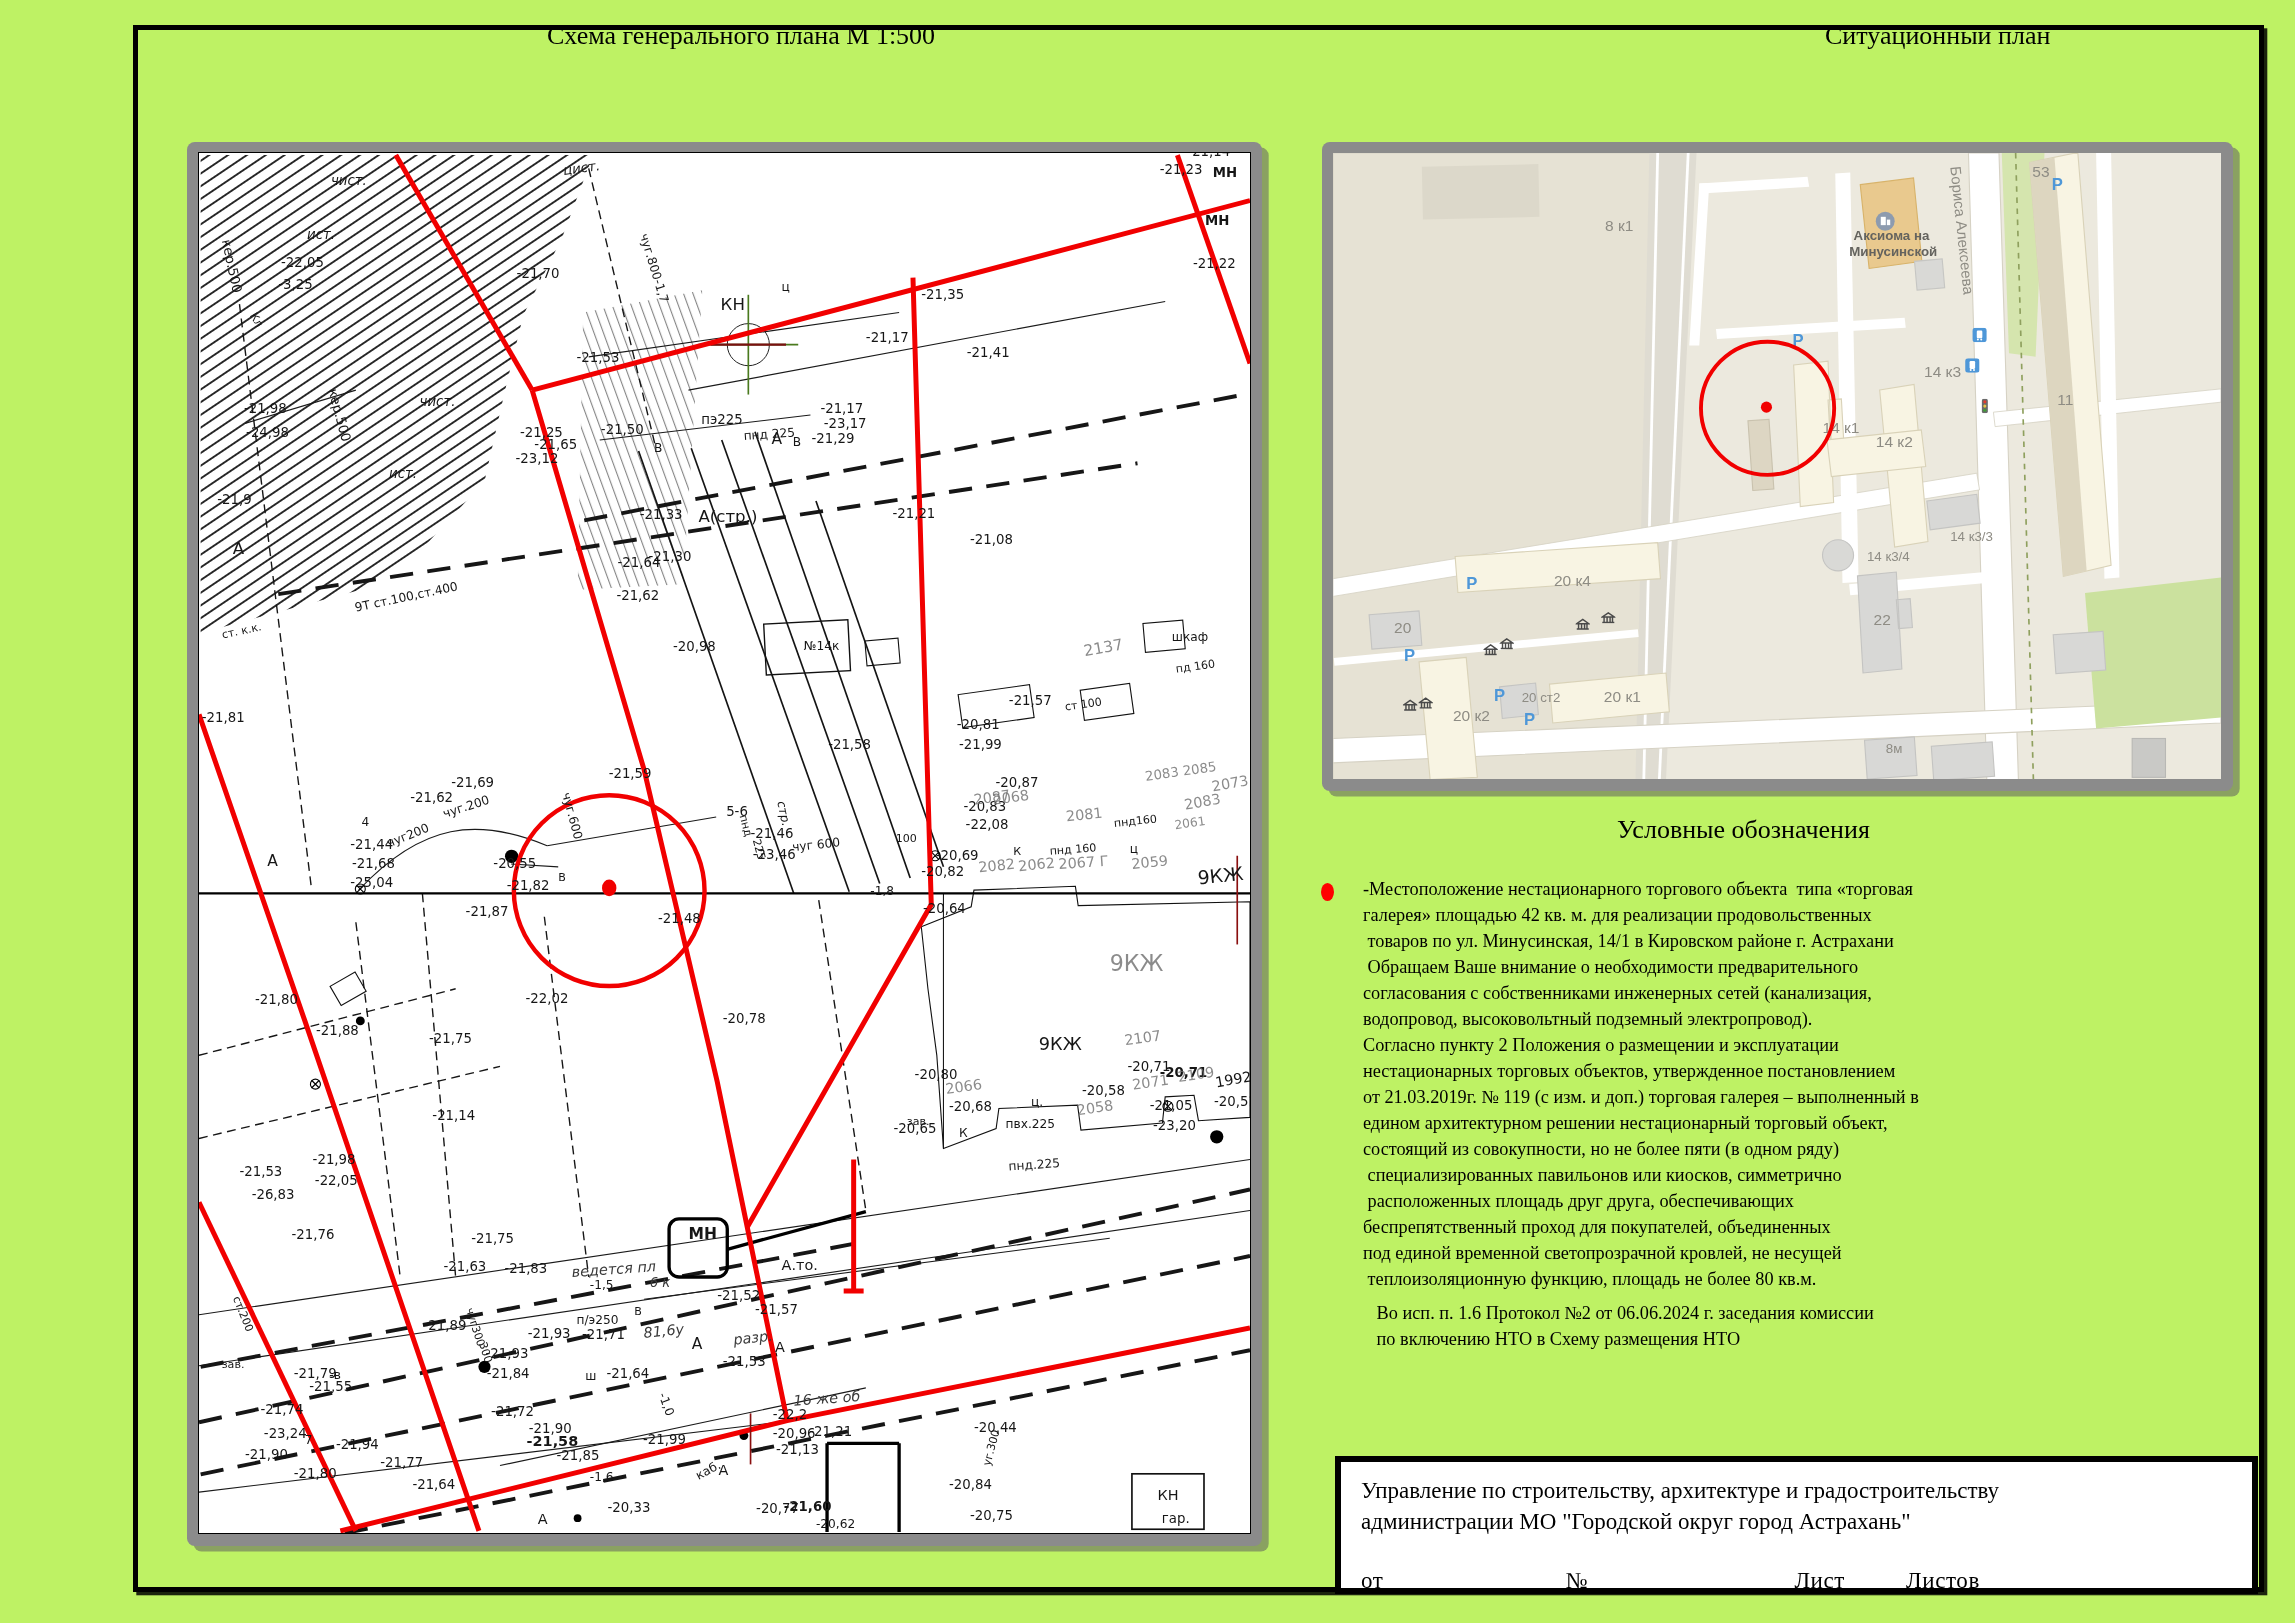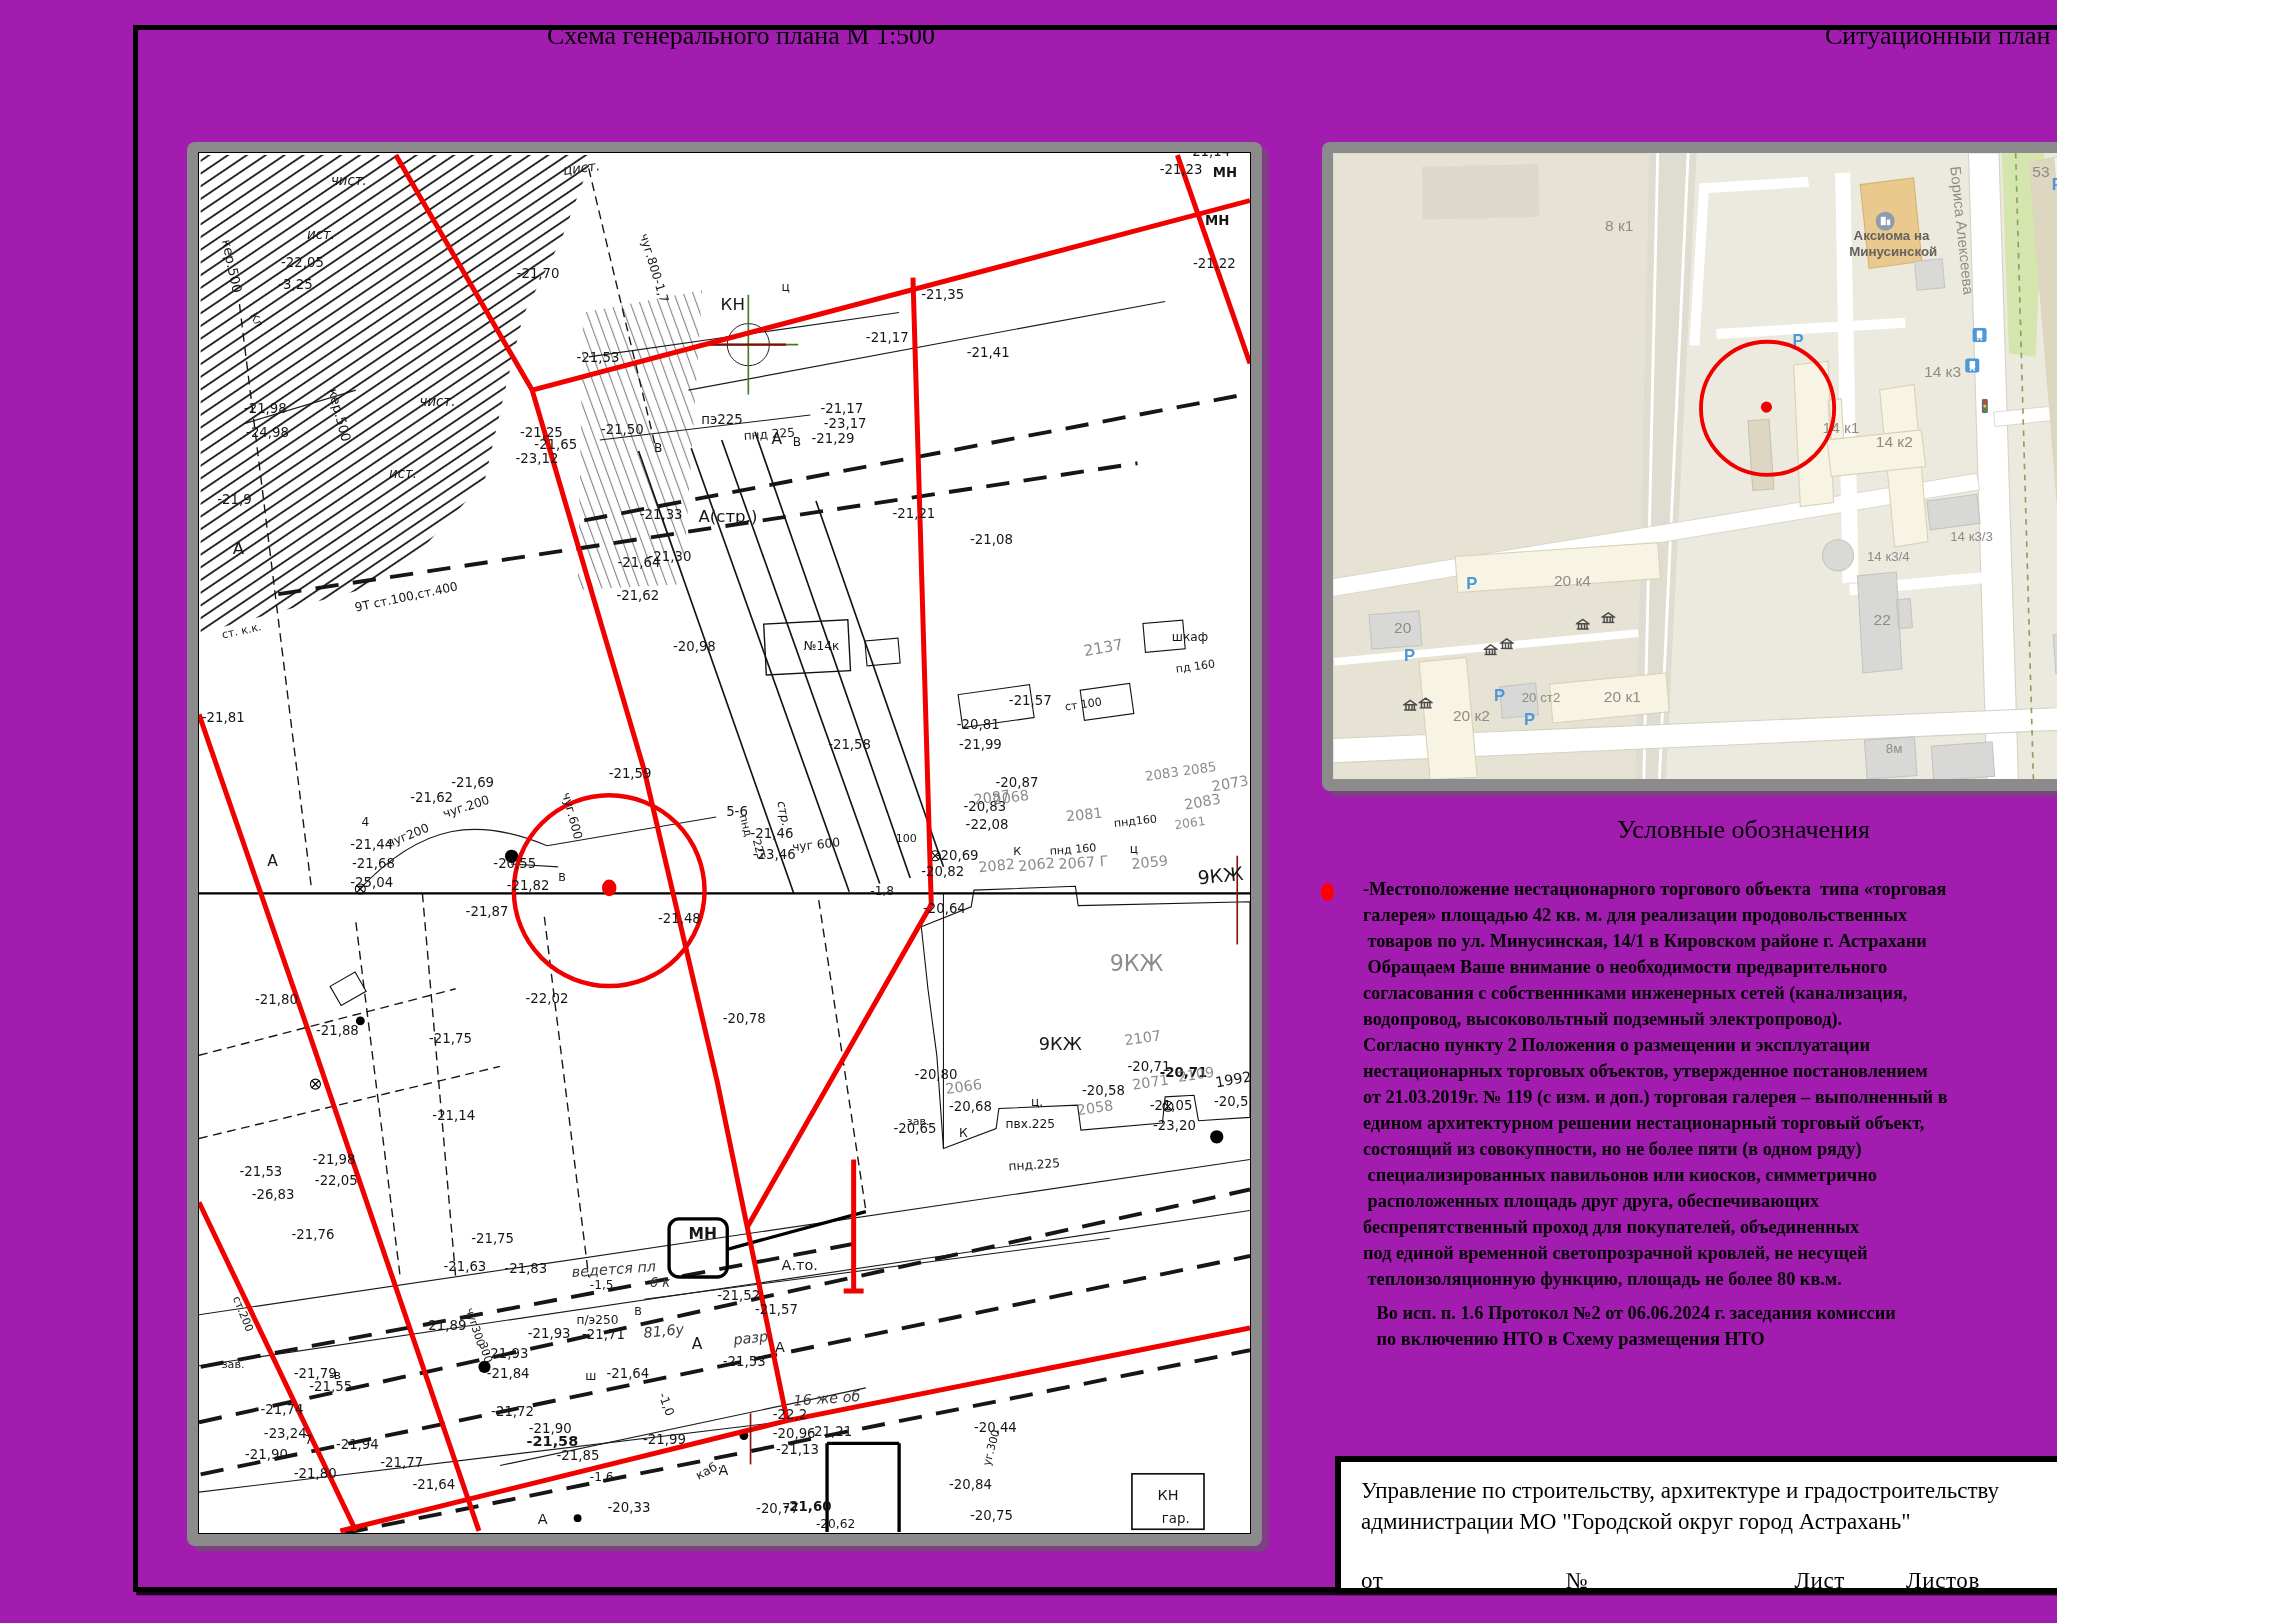--- a/index.html
+++ b/index.html
@@ -1,16 +1,16 @@
 <!DOCTYPE html>
 <html style="font-size:9px"><head>
 <meta charset="utf-8">
 <style>
   html,body{margin:0;padding:0;background:#fff;}
-  .page{position:relative;width:2057px;height:1623px;background:#a21caf;overflow:hidden;
+  .page{position:relative;width:2295px;height:1623px;background:#bef264;overflow:hidden;
         font-family:"Liberation Serif",serif;}
   .page-frame{position:absolute;left:133px;top:25px;width:2131px;height:1567px;
         border:5.6px solid #000;box-sizing:border-box;box-shadow:3.3px 3.3px 0 rgba(0,0,0,.85);}
   .doc-title{position:absolute;font-size:26px;color:#000;white-space:nowrap;}
   .t-gen{left:547px;top:21px;}
   .t-sit{left:1825px;top:21px;}
   
   .panel{position:absolute;background:#8b8b8b;border-radius:7.8px;}
   .gen-frame{left:187px;top:142px;width:1075px;height:1404px;box-shadow:6.7px 5.6px 0 rgba(95,95,95,.55);}
   .sit-frame{left:1322px;top:142px;width:911px;height:649px;box-shadow:6.7px 5.6px 0 rgba(95,95,95,.55);}
@@ -26,21 +26,21 @@
   .mlab.hw{font-style:italic;fill:#3a3a3a;}
   .slab{font-family:"Liberation Sans",sans-serif;fill:#8e8c84;}
   .slab.dark{fill:#64635e;font-weight:bold;}
   .slab.blue{fill:#4e97d8;font-weight:bold;}
   
   .legend-title{position:absolute;left:1499px;top:815px;width:489px;text-align:center;
         font-size:26px;color:#000;}
   .legend-dot{position:absolute;left:1321px;top:883px;width:13.3px;height:18.3px;border-radius:50%;}
   .legend-text{position:absolute;left:1363px;top:876px;width:777px;font-size:18.3px;line-height:26px;color:#000;}
   .legend-note{position:absolute;left:1372px;top:1300px;width:777px;font-size:18.3px;line-height:26px;color:#000;}
-  .tline{white-space:pre;font-weight:bold;}
+  .tline{white-space:pre;}
   
   .footer-box{position:absolute;left:1335px;top:1456px;width:923px;height:138px;background:#fff;
         border:6.7px solid #000;box-sizing:border-box;}
   .footer-line{position:absolute;left:20px;white-space:nowrap;font-size:23px;color:#000;}
   .f1{top:15.5px;}
   .f2{top:47px;}
   .f3{top:106px;letter-spacing:0.6px;}
 </style>
 </head>
 <body>

